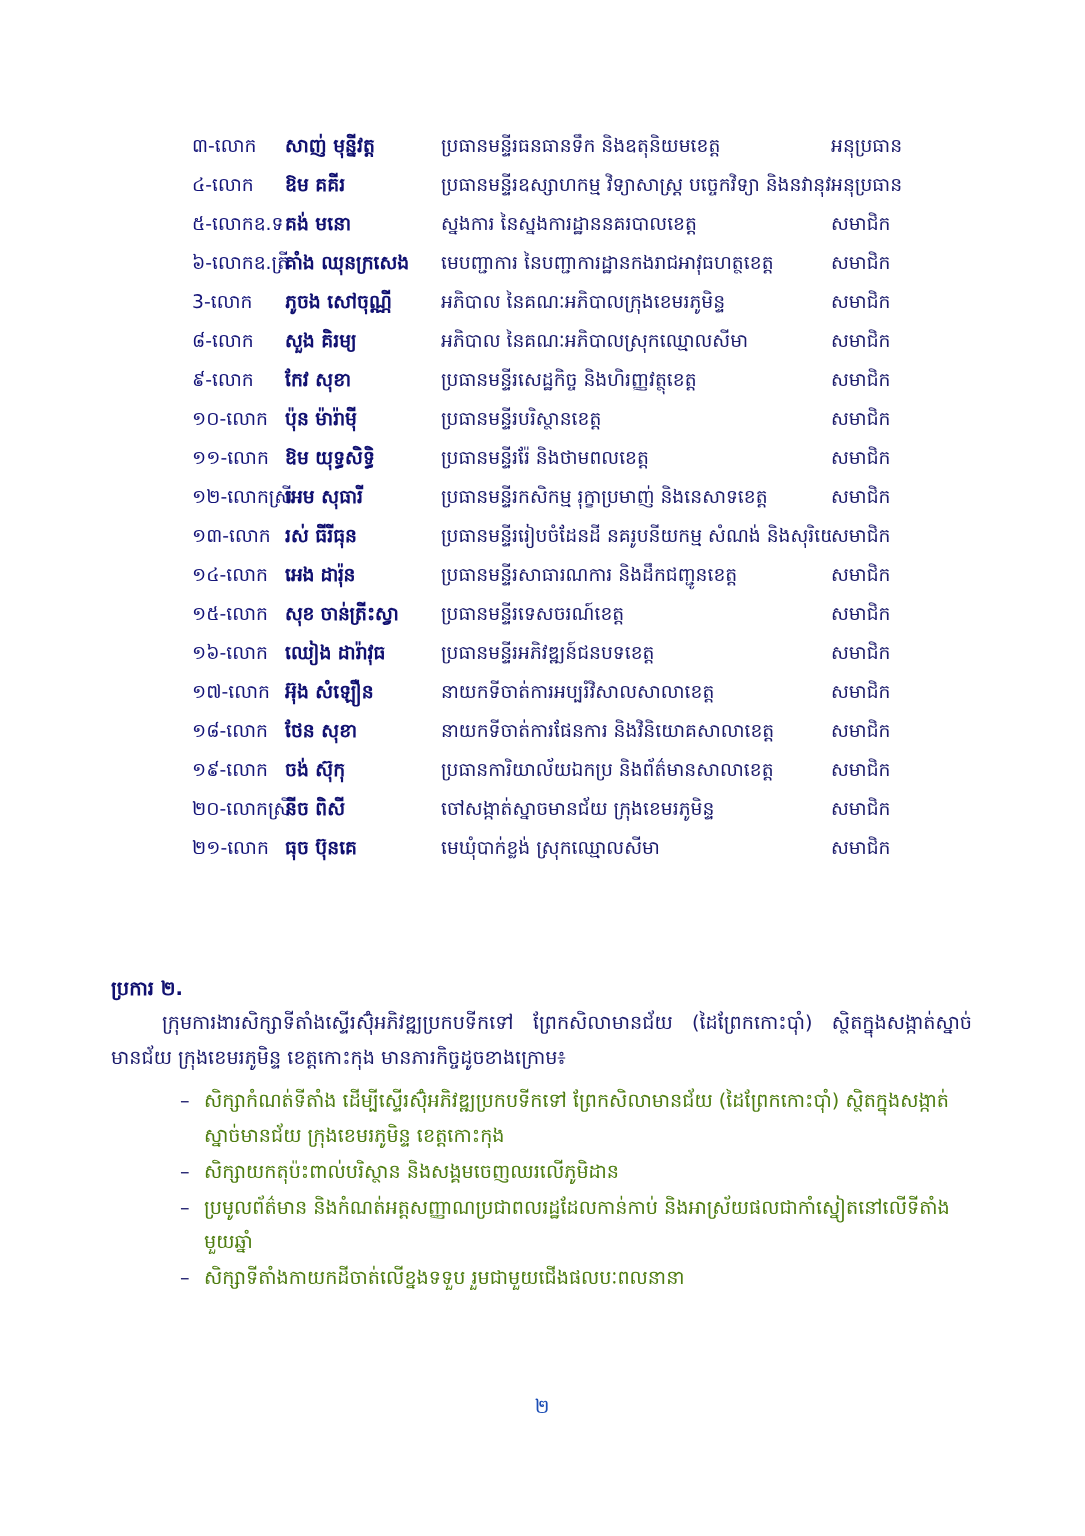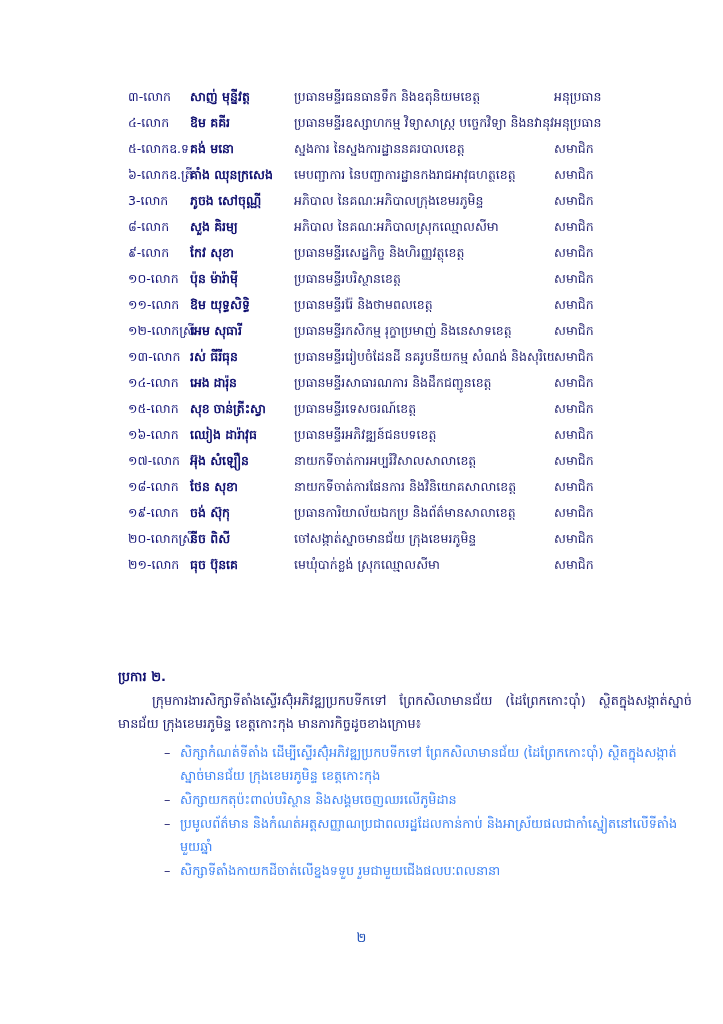--- a/index.html
+++ b/index.html
@@ -60,24 +60,23 @@
     flex: 0 0 74px;
     text-align: left;
     color: #1b1b6b;
     font-size: 12.5px;
   }
   .m-row-tight .m-name { letter-spacing: -0.2px; }
 
   
   .section {
     position: absolute;
-    top: 668px;
+    top: 650px;
     left: 74px;
     width: 574px;
-    margin-left: 44px;
   }
   .section-heading {
     font-weight: bold;
     font-size: 13px;
     color: #101070;
     margin: 0 0 2px 0;
   }
   .para {
     font-size: 12.8px;
     line-height: 23px;
@@ -89,21 +88,21 @@
     text-indent: 34px;
   }
   .bullets {
     list-style: none;
     margin: 6px 0 0 0;
     padding: 0 0 0 46px;
   }
   .bullets li {
     font-size: 12.8px;
     line-height: 23px;
-    color: #3b82f6;
+    color: #4d7c0f;
     position: relative;
     padding-left: 16px;
     margin-bottom: 1px;
   }
   .bullets li::before {
     content: "–";
     position: absolute;
     left: 0;
     top: 0;
     color: #1b1b6b;

